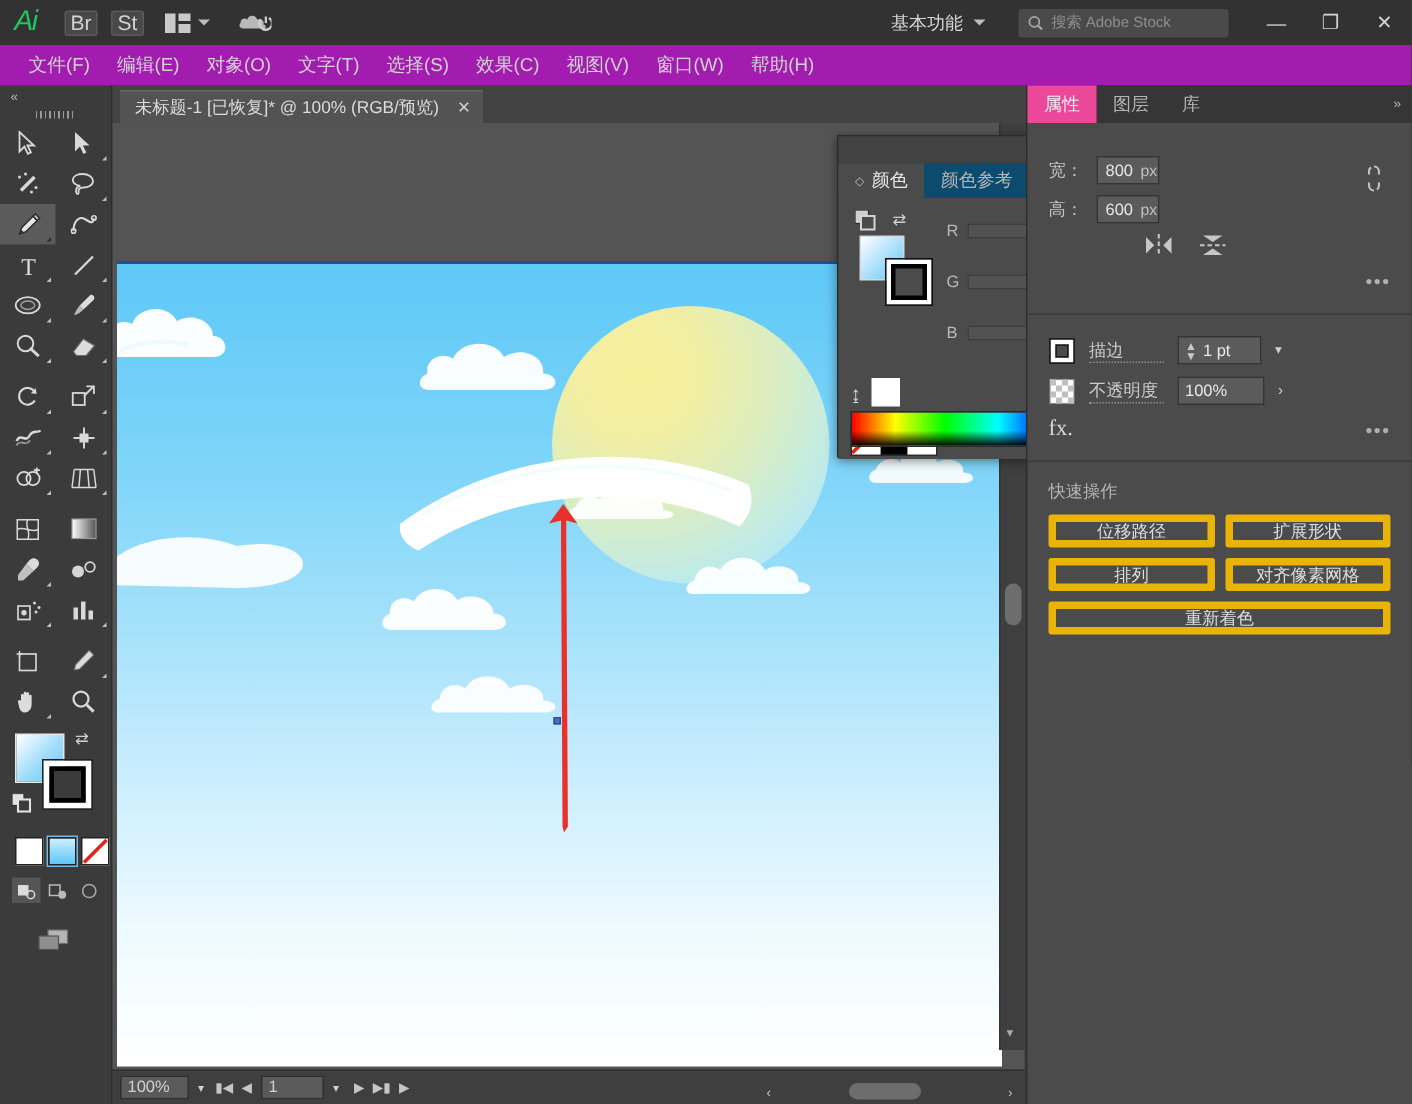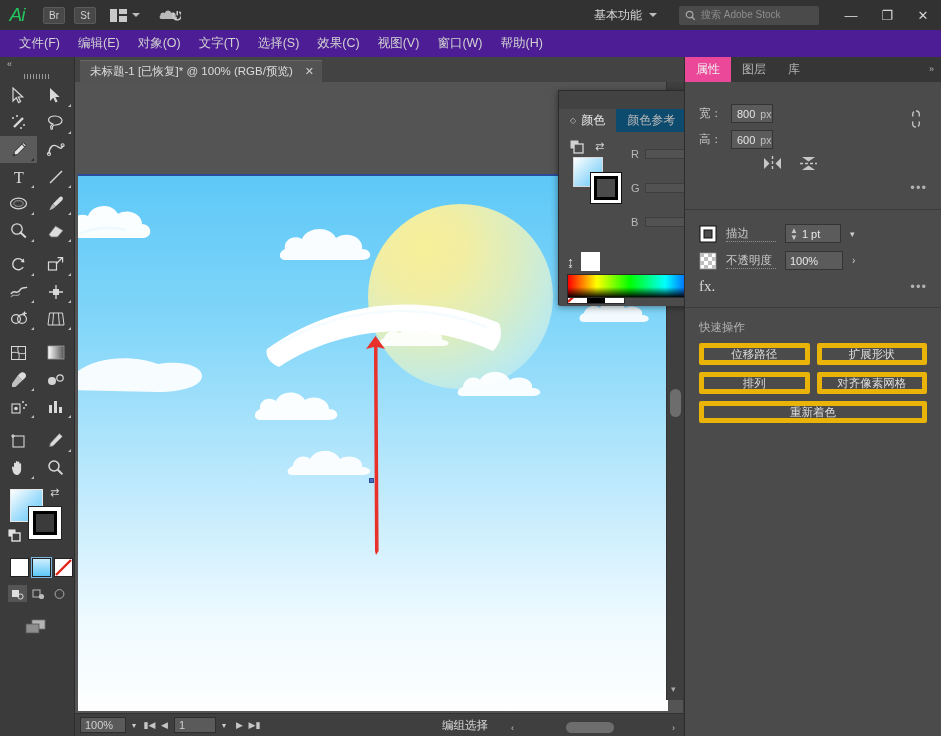--- a/index.html
+++ b/index.html
@@ -17,21 +17,21 @@
     position: absolute; left: 0; top: 0; width: 941px; height: 30px;
     background: #323232; display: flex; align-items: center;
   }
   .ai-logo {
     width: 34px; height: 30px; display: flex; align-items: center;
     justify-content: center; color: #22c55e; font-size: 19px;
     font-weight: normal; font-style: italic; letter-spacing: -1px;
   }
   .tb-btn {
     width: 22px; height: 17px; border: 1px solid #5a5a5a; background: #484848;
-    color: #d2d2d2; font-size: 10px; display: flex; align-items: center;
+    color: #d2d2d2; font-size: 14px; display: flex; align-items: center;
     justify-content: center; margin-left: 9px; border-radius: 2px;
   }
   .tb-arrange {
     margin-left: 14px; display: flex; align-items: center; gap: 5px;
   }
   .arr-ico { width: 17px; height: 13px; position: relative; }
   .arr-ico i {
     position: absolute; background: #c9c9c9; display: block;
   }
   .chev {
@@ -57,21 +57,21 @@
   #stock-search .ph { color: #8e8e8e; font-size: 10px; }
   .win-btns { display: flex; margin-left: 14px; }
   .win-btn {
     width: 36px; height: 30px; display: flex; align-items: center;
     justify-content: center; color: #d4d4d4; font-size: 13px;
   }
 
   
   #menubar {
     position: absolute; left: 0; top: 30px; width: 941px; height: 27px;
-    background: #4c1d95; display: flex; align-items: center; padding-left: 10px;
+    background: #a21caf; display: flex; align-items: center; padding-left: 10px;
   }
   #menubar .mi {
     padding: 3px 9px; color: #d2d2d2; font-size: 12.5px; white-space: nowrap;
   }
 
   
   #toolbar {
     position: absolute; left: 0; top: 57px; width: 75px; height: 679px;
     background: #3b3b3b; border-right: 1px solid #2d2d2d;
   }
@@ -785,21 +785,20 @@
 
 <div id="statusbar">
   <div id="zoom-field">100%</div>
   <div class="sb-chev">▾</div>
   <div class="sb-nav">▮◀</div>
   <div class="sb-nav">◀</div>
   <div id="page-field">1</div>
   <div class="sb-chev">▾</div>
   <div class="sb-nav">▶</div>
   <div class="sb-nav">▶▮</div>
-  <div id="sb-status">编组选择</div>
   <div class="sb-nav">▶</div>
   <div id="hscroll">
     <div class="sb-nav" style="position:absolute;left:2px;">‹</div>
     <div id="hthumb"></div>
     <div class="sb-nav" style="position:absolute;right:2px;">›</div>
   </div>
 </div>
 
 <div id="color-panel">
   <div id="cp-titlebar">

